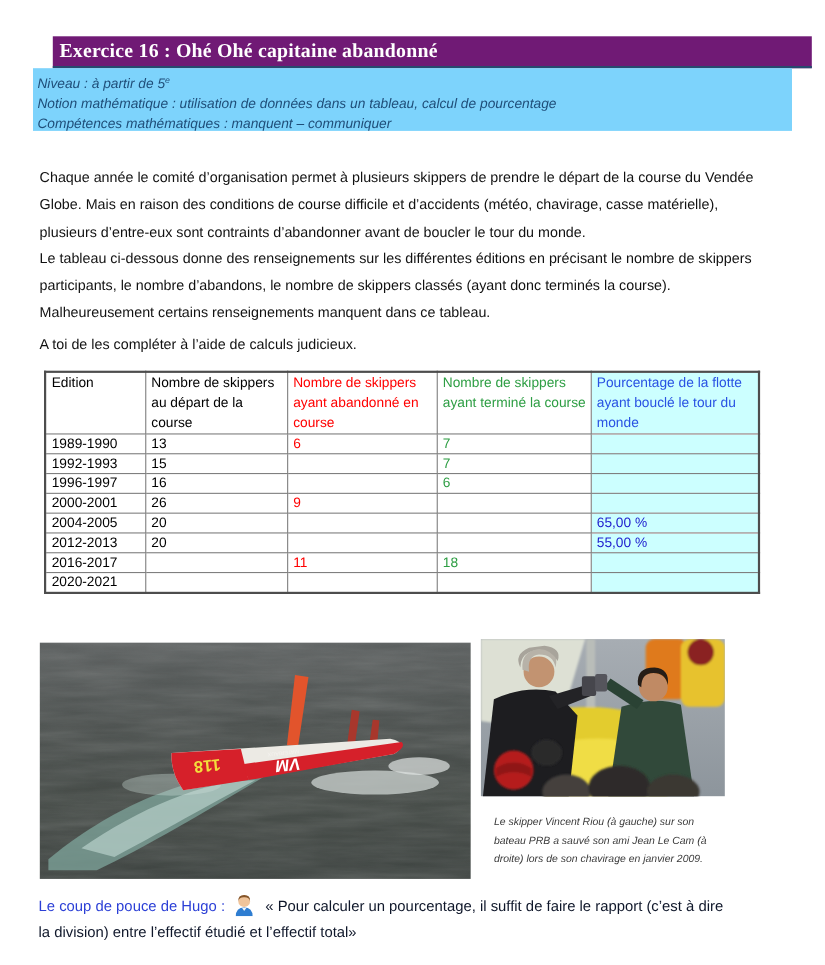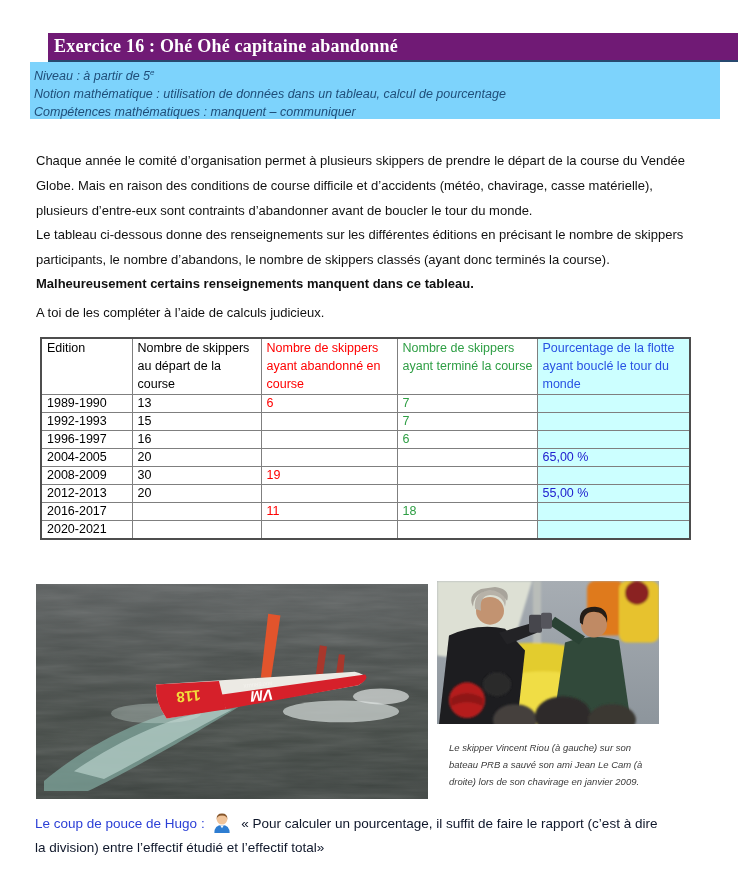--- a/index.html
+++ b/index.html
@@ -16,21 +16,21 @@
   
   .infobox{position:absolute;left:30px;top:62px;width:690px;height:57px;background:#7dd3fc;
            box-sizing:border-box;padding:2px 0 0 4px;}
   .infobox p{margin:0;font-style:italic;font-size:12.5px;line-height:18px;color:#1F4E79;}
   .infobox sup{font-size:8px;}
 
   
   .para{position:absolute;left:36px;width:672px;margin:0;font-size:13px;line-height:25px;color:#111;}
   .p1{top:148px;}
   .p2{top:222px;}
-  .p3{top:271px;font-weight:bold;}
+  .p3{top:271px;}
   .p4{top:300px;}
 
   
   .exercise-table{position:absolute;left:40px;top:337px;width:649px;border-collapse:collapse;
                   table-layout:fixed;border:2px solid #4d4d4d;}
   .exercise-table th,.exercise-table td{border:1px solid #7f7f7f;padding:0 2px 0 5px;
                   text-align:left;vertical-align:top;overflow:hidden;box-sizing:border-box;}
   .exercise-table th{font-weight:normal;font-size:12.5px;line-height:18px;height:56px;}
   .exercise-table td{font-size:12.5px;line-height:17px;height:17px;white-space:nowrap;}
   .col-red{color:#FF0000;}
@@ -108,32 +108,32 @@
         <td class="cyan-bg pct"></td>
       </tr>
       <tr>
         <td>1996-1997</td>
         <td>16</td>
         <td class="col-red"></td>
         <td class="col-green">6</td>
         <td class="cyan-bg pct"></td>
       </tr>
       <tr>
+        <td>2000-2001</td>
+        <td>26</td>
+        <td class="col-red">9</td>
+        <td class="col-green"></td>
+        <td class="cyan-bg pct"></td>
+      </tr>
+      <tr>
         <td>2004-2005</td>
         <td>20</td>
         <td class="col-red"></td>
         <td class="col-green"></td>
         <td class="cyan-bg pct">65,00 %</td>
-      </tr>
-      <tr>
-        <td>2008-2009</td>
-        <td>30</td>
-        <td class="col-red">19</td>
-        <td class="col-green"></td>
-        <td class="cyan-bg pct"></td>
       </tr>
       <tr>
         <td>2012-2013</td>
         <td>20</td>
         <td class="col-red"></td>
         <td class="col-green"></td>
         <td class="cyan-bg pct">55,00 %</td>
       </tr>
       <tr>
         <td>2016-2017</td>

